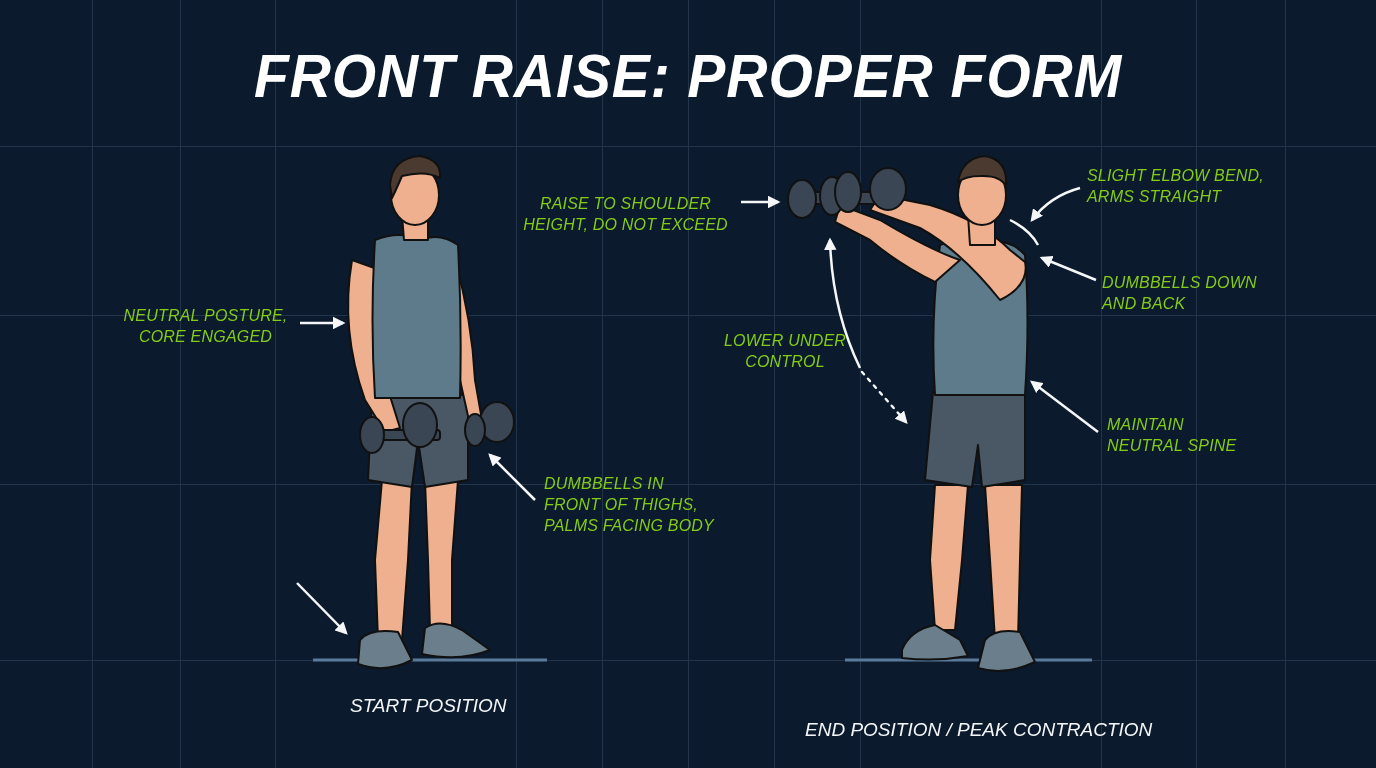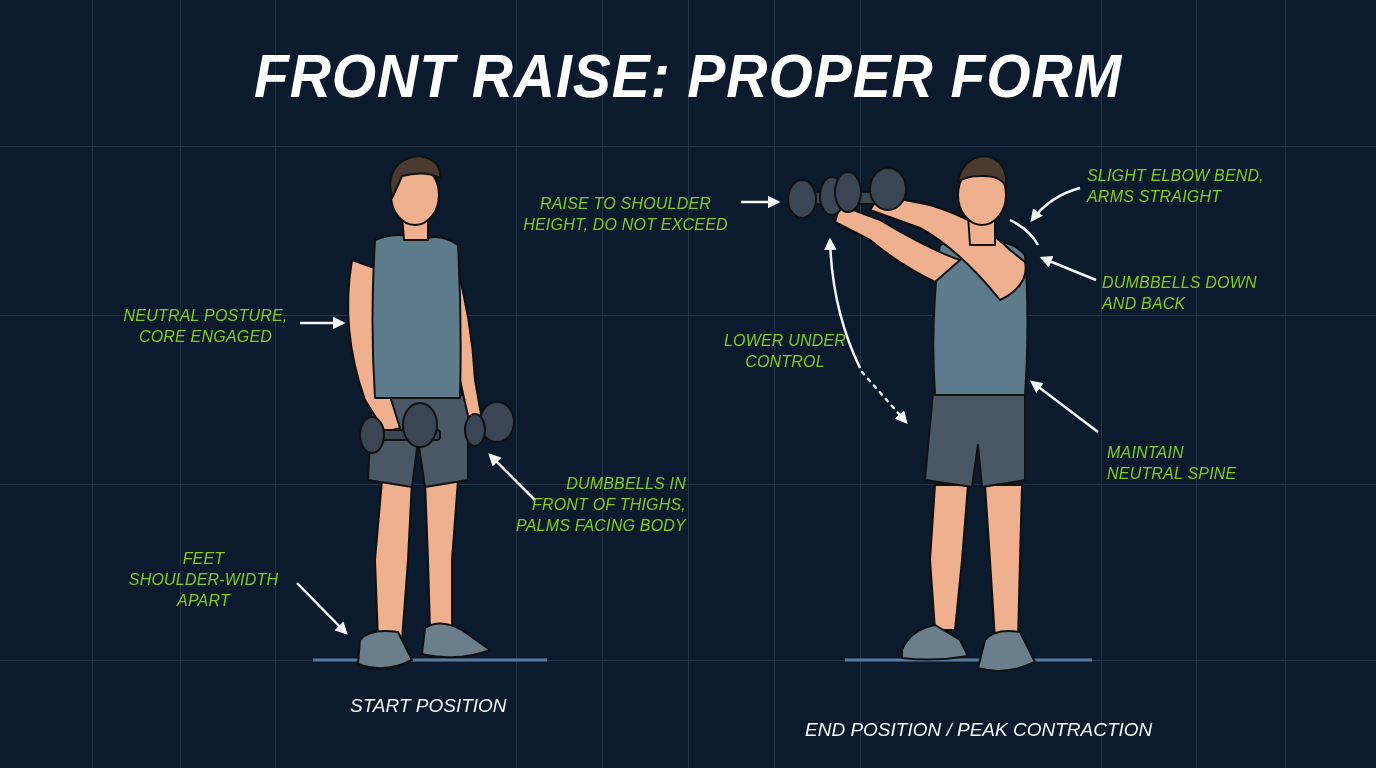--- a/index.html
+++ b/index.html
@@ -144,33 +144,30 @@
       <path d="M860,368 Q832,310 830,240" marker-end="url(#ah)"></path>
 
       <path d="M862,372 L906,422" stroke-dasharray="3,6" stroke-linecap="round" marker-end="url(#ah)"></path>
 
       <line x1="1098" y1="432" x2="1032" y2="382" marker-end="url(#ah)"></line>
     </g>
   </svg>
 
   <div class="label right" style="left:120px; top:305px; width:171px;">NEUTRAL POSTURE,
 CORE ENGAGED</div>
-  <div class="label" style="left:516px; top:473px;text-align:right;">DUMBBELLS IN
+  <div class="label" style="left:544px; top:473px;">DUMBBELLS IN
 FRONT OF THIGHS,
 PALMS FACING BODY</div>
-  <div class="label right" style="left:120px; top:548px; width:167px;">FEET
-SHOULDER-WIDTH
-APART</div>
 
   <div class="label right" style="left:520px; top:193px; width:211px;">RAISE TO SHOULDER
 HEIGHT, DO NOT EXCEED</div>
   <div class="label" style="left:1087px; top:165px;">SLIGHT ELBOW BEND,
 ARMS STRAIGHT</div>
   <div class="label" style="left:1102px; top:272px;">DUMBBELLS DOWN
 AND BACK</div>
   <div class="label center" style="left:712px; top:330px; width:146px;">LOWER UNDER
 CONTROL</div>
-  <div class="label" style="left:1107px; top:442px;">MAINTAIN
+  <div class="label" style="left:1107px; top:414px;">MAINTAIN
 NEUTRAL SPINE</div>
 
   <div class="caption" style="left:350px; top:695px;">START POSITION</div>
   <div class="caption" style="left:805px; top:695px;margin-top:24px;">END POSITION / PEAK CONTRACTION</div>
 </div>
 
 </body></html>

